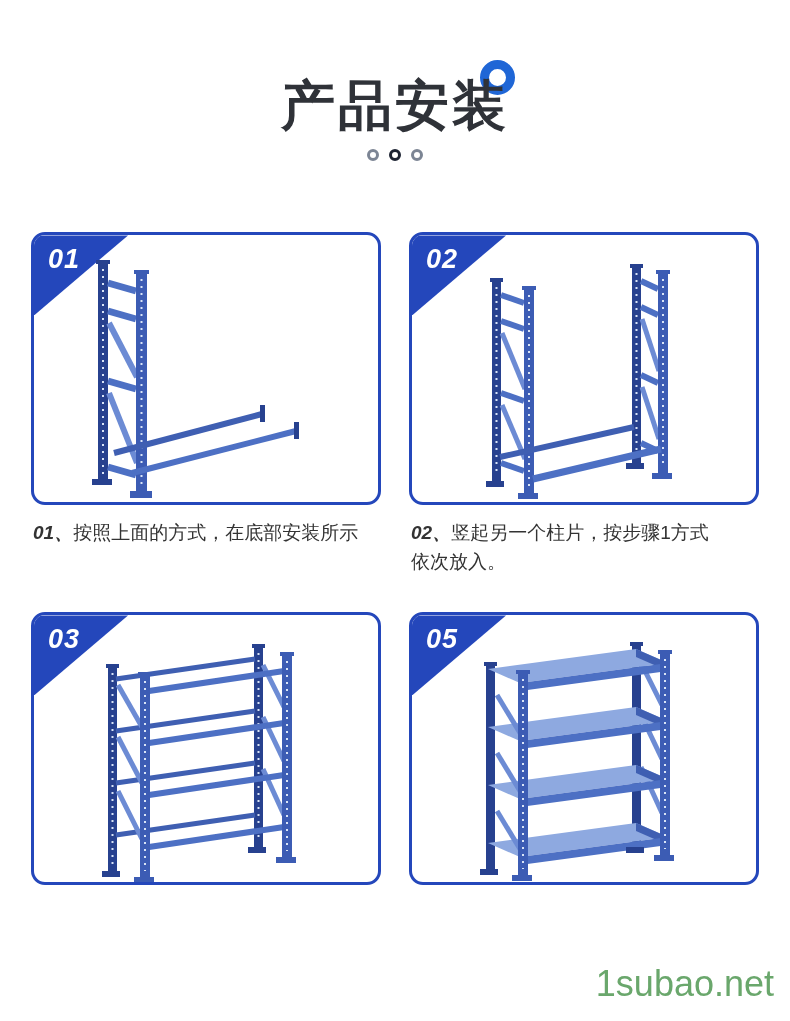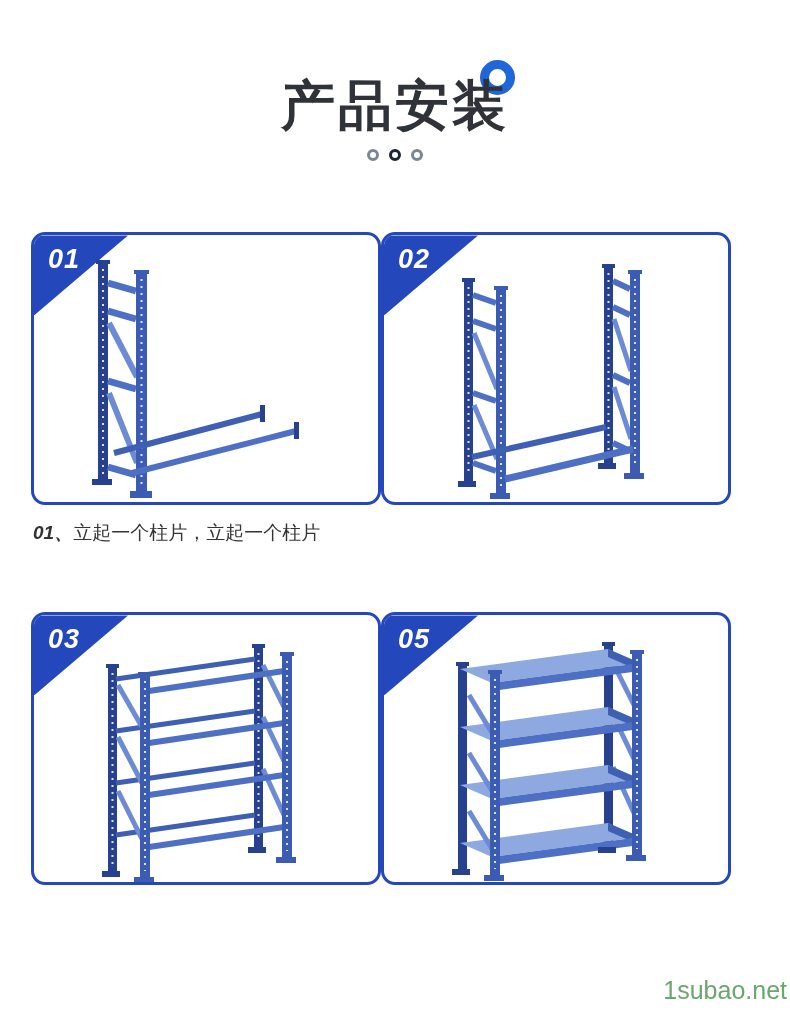--- a/index.html
+++ b/index.html
@@ -10,35 +10,35 @@
   .title-wrap{position:relative;display:inline-block;}
   .ring{position:absolute;right:-6px;top:-16px;width:17px;height:17px;
         border:9px solid var(--accent,#1f66d6);border-radius:50%;z-index:0;}
   h1{position:relative;z-index:1;margin:0;font-size:54px;line-height:1.1;
      font-weight:900;color:var(--title,#2f3238);letter-spacing:3px;}
   .dots{display:flex;justify-content:center;gap:10px;margin-top:14px;height:12px;}
   .dot{width:6px;height:6px;border:3px solid var(--dot-inactive,#7c8594);
        border-radius:50%;background:#fff;}
   .dot.active{border-color:var(--dot-active,#1d2433);}
   
-  .steps{display:grid;grid-template-columns:350px 350px;
+  .steps{display:grid;grid-template-columns:350px 350px;column-gap:28px;
          grid-auto-rows:380px;margin:71px 31px 0;}
   figure{margin:0;}
   .card{position:relative;width:344px;height:267px;border:3px solid var(--card-border,#2447bb);
         border-radius:14px;background:#fff;overflow:hidden;}
   .badge{position:absolute;left:0;top:0;width:94px;height:80px;
          background:var(--badge-bg,#2447bb);
          clip-path:polygon(0 0,100% 0,0 100%);}
   .badge-num{position:absolute;left:14px;top:9px;color:#fff;font-size:27px;
              font-style:italic;font-weight:700;letter-spacing:1px;}
   .card svg{position:absolute;left:0;top:0;}
   .caption{margin:13px 0 0 2px;font-size:19px;line-height:29px;color:var(--caption,#333);}
   .cap-num{font-style:italic;font-weight:bold;}
   
-  .watermark{position:absolute;right:3px;bottom:16px;font-size:25px;
+  .watermark{position:absolute;right:16px;bottom:16px;font-size:36px;
              color:var(--watermark,#6aa76c);}
   line{stroke-linecap:butt;}
 </style>
 </head>
 <body>
 
 <div class="page">
 
   <header>
     <div class="title-wrap">
@@ -77,21 +77,21 @@
           </g>
           <g>
             <line x1="80" y1="218" x2="228" y2="179" stroke="var(--rack-rail-dark)" stroke-width="6"></line>
             <rect x="226" y="170" width="5" height="17" fill="var(--rack-post-dark)"></rect>
             <line x1="98" y1="238" x2="262" y2="196" stroke="var(--rack-rail)" stroke-width="6"></line>
             <rect x="260" y="187" width="5" height="17" fill="var(--rack-post-dark)"></rect>
           </g>
         </svg>
       </div>
       <figcaption class="caption">
-        <span class="cap-num">01、</span><span>立起一个柱片，立起一个柱片</span><br>
+        <span class="cap-num">01、</span><span>按照上面的方式，在底部安装所示</span><br>
       </figcaption>
     </figure>
 
     <figure class="step">
       <div class="card">
         <div class="badge"></div>
         <span class="badge-num">02</span>
         <svg width="344" height="267" viewBox="0 0 344 267">
           <g>
             <rect x="78" y="43" width="13" height="4" fill="var(--rack-post-dark)"></rect>
@@ -124,20 +124,24 @@
             <line x1="251" y1="44" x2="251" y2="232" stroke="#d9e4f6" stroke-width="2" stroke-dasharray="2 5"></line>
             <rect x="214" y="228" width="18" height="6" fill="var(--rack-post-dark)"></rect>
             <rect x="240" y="238" width="20" height="6" fill="var(--rack-post)"></rect>
           </g>
           <g>
             <line x1="88" y1="222" x2="222" y2="192" stroke="var(--rack-rail-dark)" stroke-width="6"></line>
             <line x1="121" y1="244" x2="249" y2="214" stroke="var(--rack-rail)" stroke-width="7"></line>
           </g>
         </svg>
       </div>
+      <figcaption class="caption">
+        <span class="cap-num">02、</span><span>竖起另一个柱片，按步骤1方式</span><br>
+        <span>依次放入。</span>
+      </figcaption>
     </figure>
 
     <figure class="step">
       <div class="card">
         <div class="badge"></div>
         <span class="badge-num">03</span>
         <svg width="344" height="267" viewBox="0 0 344 267">
           <g>
             <rect x="72" y="49" width="13" height="4" fill="var(--rack-post-dark)"></rect>
             <rect x="74" y="52" width="9" height="204" fill="var(--rack-post-dark)"></rect>

